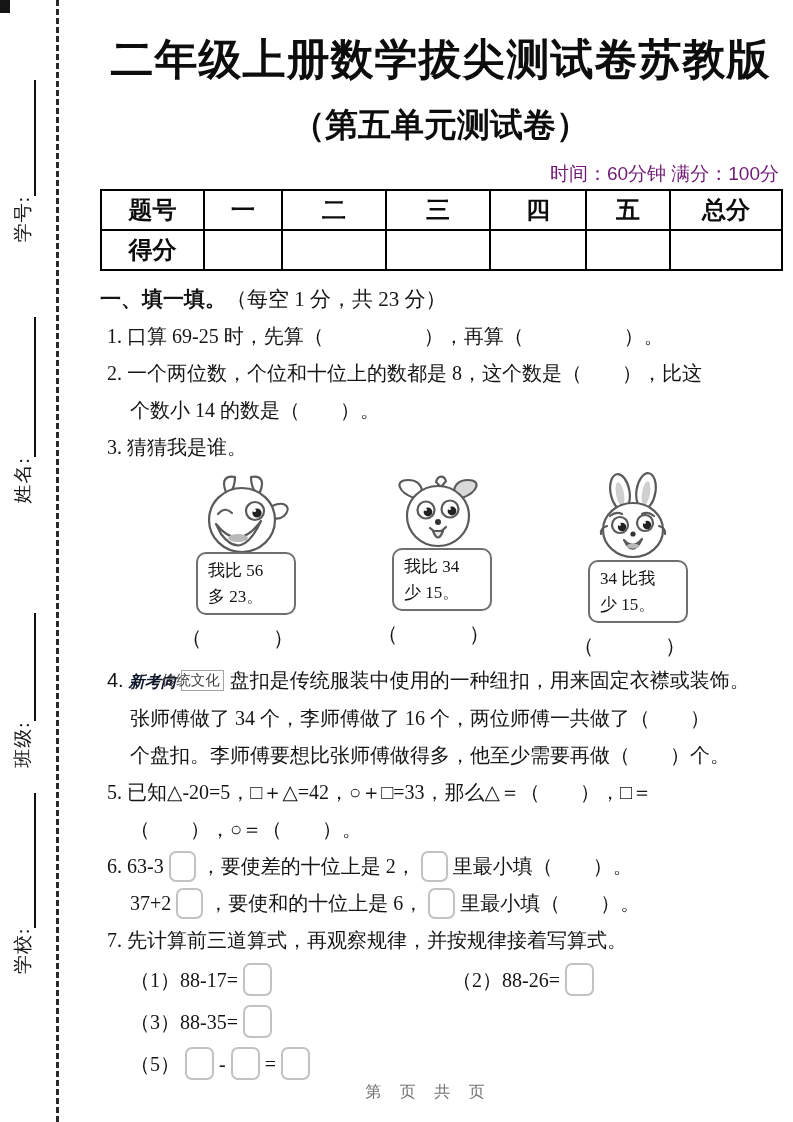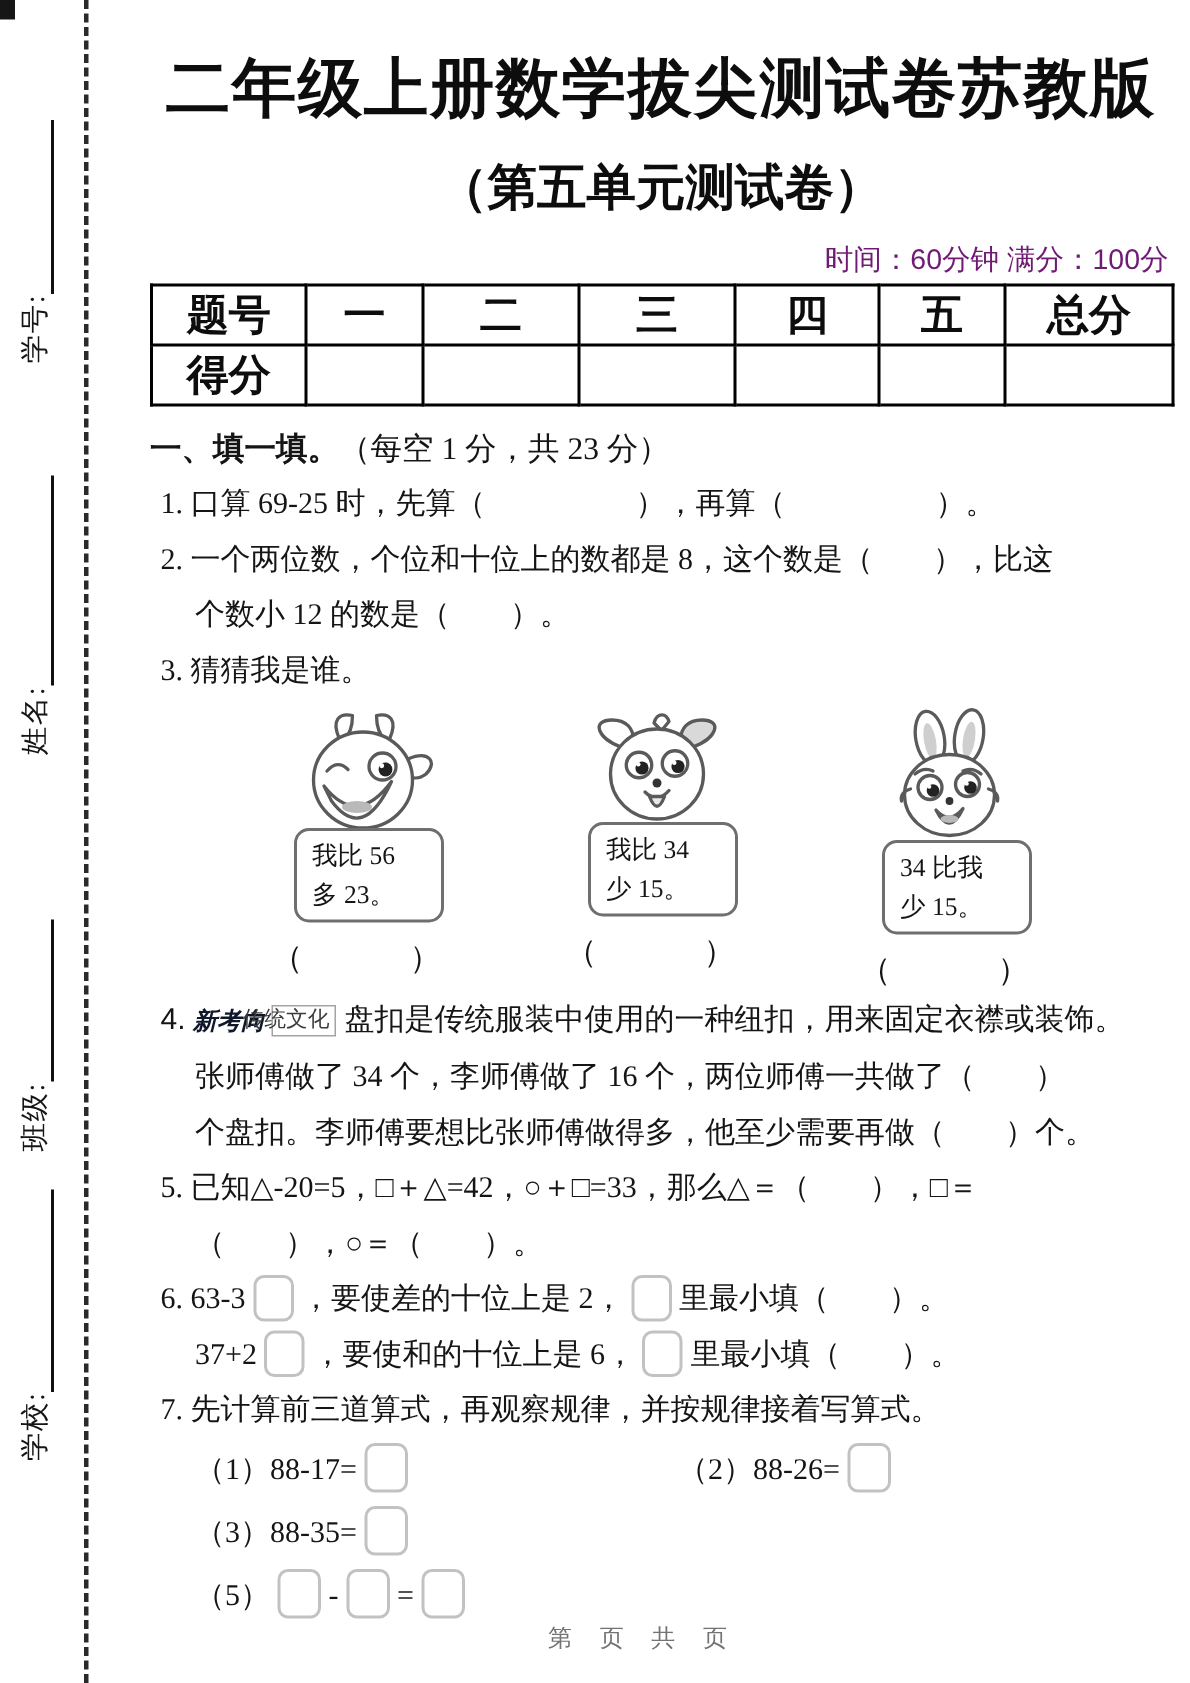--- a/index.html
+++ b/index.html
@@ -37,21 +37,21 @@
     margin-top:20px; text-align:center; font-family:"Liberation Sans","DejaVu Sans",sans-serif;
     font-weight:700; font-size:33px; line-height:40px; color:#0d0d0d;
   }
   .meta {
     margin-top:17px; text-align:right; font-family:"Liberation Sans","DejaVu Sans",sans-serif;
     font-size:19px; line-height:23px; padding-right:2px; color:#701a75;
   }
   table.score { border-collapse:collapse; width:681px; margin-top:4px; table-layout:fixed; }
   table.score td {
     border:2.5px solid #000; height:40px; text-align:center; vertical-align:middle;
-    font-family:"Liberation Sans","DejaVu Sans",sans-serif; font-weight:700; font-size:28px; color:#0d0d0d;
+    font-family:"Liberation Sans","DejaVu Sans",sans-serif; font-weight:700; font-size:24px; color:#0d0d0d;
   }
   col.c0{width:103px;} col.c1{width:78px;} col.c2{width:104px;} col.c3{width:104px;}
   col.c4{width:96px;}  col.c5{width:84px;} col.c6{width:112px;}
 
   .sec-head { margin-top:9px; font-size:21px; line-height:38px; white-space:nowrap; }
   .sec-head .b { font-weight:700; }
 
   .q-line { font-size:20px; line-height:37px; white-space:nowrap; padding-left:30px; }
   .q-first { text-indent:-23px; }
   .qnum { font-family:"Liberation Sans","DejaVu Sans",sans-serif; }
@@ -158,21 +158,21 @@
   </tbody>
     </table>
 
   <div class="sec-head">
     <span class="b">一、填一填。</span><span>（每空 1 分，共 23 分）</span>
   </div>
 
   <div class="q-line q-first">1. 口算 69-25 时，先算（　　　　　），再算（　　　　　）。</div>
 
   <div class="q-line q-first">2. 一个两位数，个位和十位上的数都是 8，这个数是（　　），比这</div>
-  <div class="q-line">个数小 12 的数是（　　）。</div>
+  <div class="q-line">个数小 14 的数是（　　）。</div>
 
   <div class="q-line q-first">3. 猜猜我是谁。</div>
 
   <div class="animals">
 
     <div class="animal">
       <span>
         <svg width="108" height="84" viewBox="0 0 108 84">
           <g fill="#ffffff" stroke="#5a5a5a" stroke-width="2.2" stroke-linejoin="round" stroke-linecap="round">
             <path d="M38,20 C33,8 38,3 47,5 C47,13 45,18 41,22 Z"></path>

